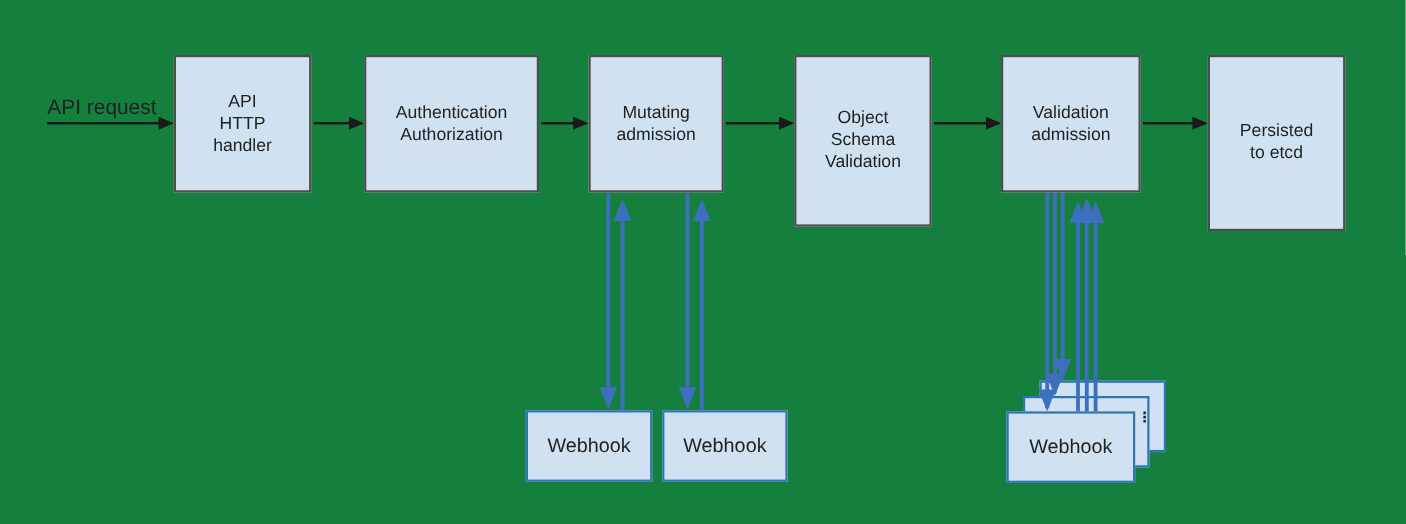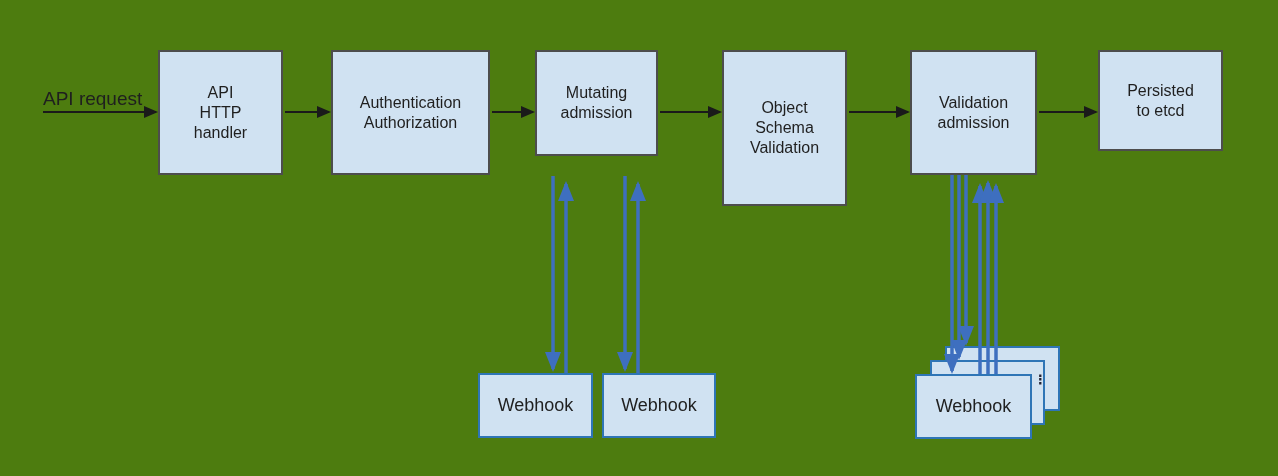--- a/index.html
+++ b/index.html
@@ -5,21 +5,21 @@
   :root{
     --node_fill:#d0e2f2;
     --node_border:#4d4d4d;
     --webhook_border:#2e75b6;
     --flow_arrow:#1a1a1a;
     --webhook_arrow:#3e6fbf;
     --text_color:#1f1f1f;
   }
   html,body{margin:0;padding:0;background:#ffffff;}
   .canvas{
-    position:relative;width:1278px;height:476px;background:#4d7c0f;
+    position:relative;width:1278px;height:476px;background:#15803d;
     font-family:"Liberation Sans","DejaVu Sans",sans-serif;
     overflow:hidden;
   }
   .arrow-layer{position:absolute;left:0;top:0;z-index:2;}
   .node{
     position:absolute;display:flex;align-items:center;justify-content:center;
     box-sizing:border-box;background:var(--node_fill);
     text-align:center;color:var(--text_color);
   }
   .node.main{border:2px solid var(--node_border);z-index:3;font-size:16px;line-height:20px;}
@@ -87,34 +87,34 @@
 
   <div class="node main" style="left:158px;top:50px;width:125px;height:125px;">
     <span class="node-label">API
 HTTP
 handler</span>
   </div>
   <div class="node main" style="left:331px;top:50px;width:159px;height:125px;">
     <span class="node-label">Authentication
 Authorization</span>
   </div>
-  <div class="node main" style="left:535px;top:50px;width:123px;height:106px;">
+  <div class="node main" style="left:535px;top:50px;width:123px;height:125px;">
     <span class="node-label">Mutating
 admission</span>
   </div>
   <div class="node main" style="left:722px;top:50px;width:125px;height:156px;">
     <span class="node-label">Object
 Schema
 Validation</span>
   </div>
   <div class="node main" style="left:910px;top:50px;width:127px;height:125px;">
     <span class="node-label">Validation
 admission</span>
   </div>
-  <div class="node main" style="left:1098px;top:50px;width:125px;height:101px;">
+  <div class="node main" style="left:1098px;top:50px;width:125px;height:160px;">
     <span class="node-label">Persisted
 to etcd</span>
   </div>
 
   <div class="node webhook" style="left:478px;top:373px;width:115px;height:65px;">
     <span class="node-label">Webhook</span>
   </div>
   <div class="node webhook" style="left:602px;top:373px;width:114px;height:65px;">
     <span class="node-label">Webhook</span>
   </div>

